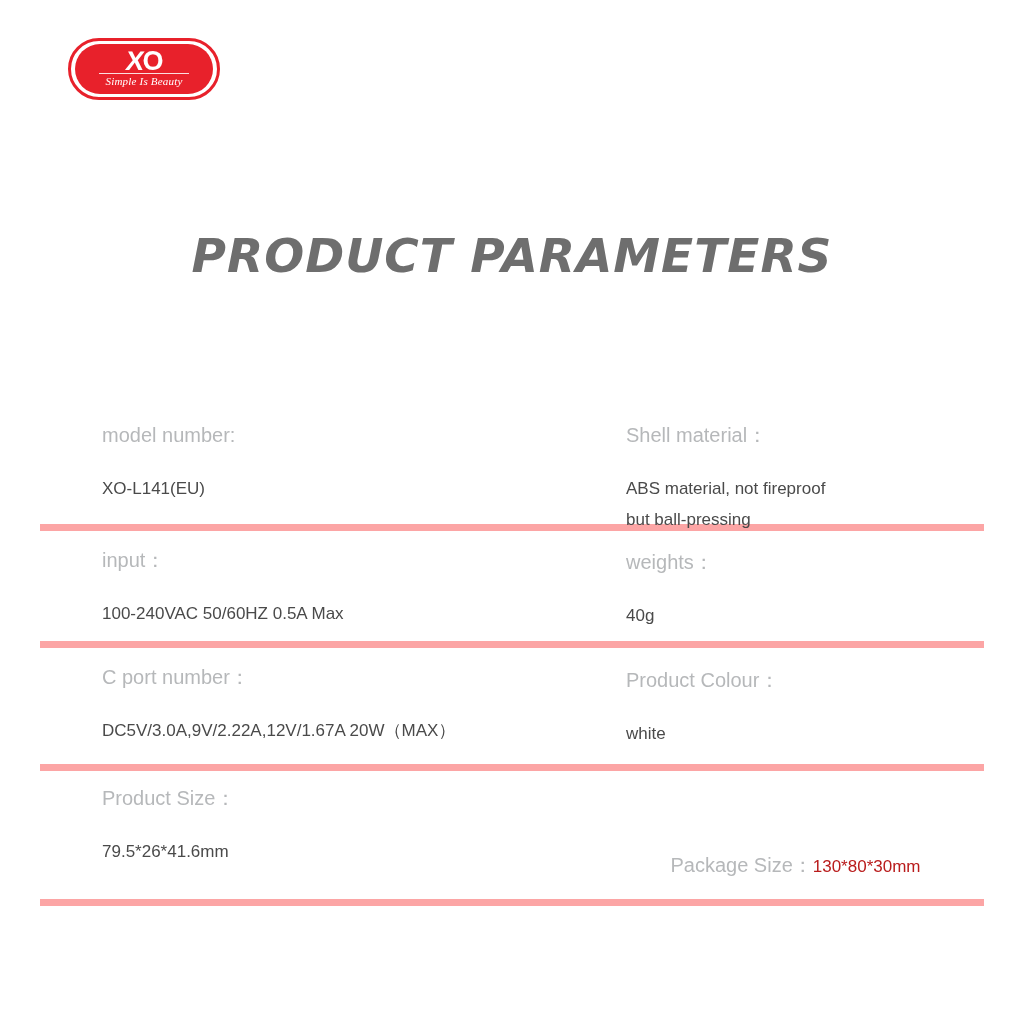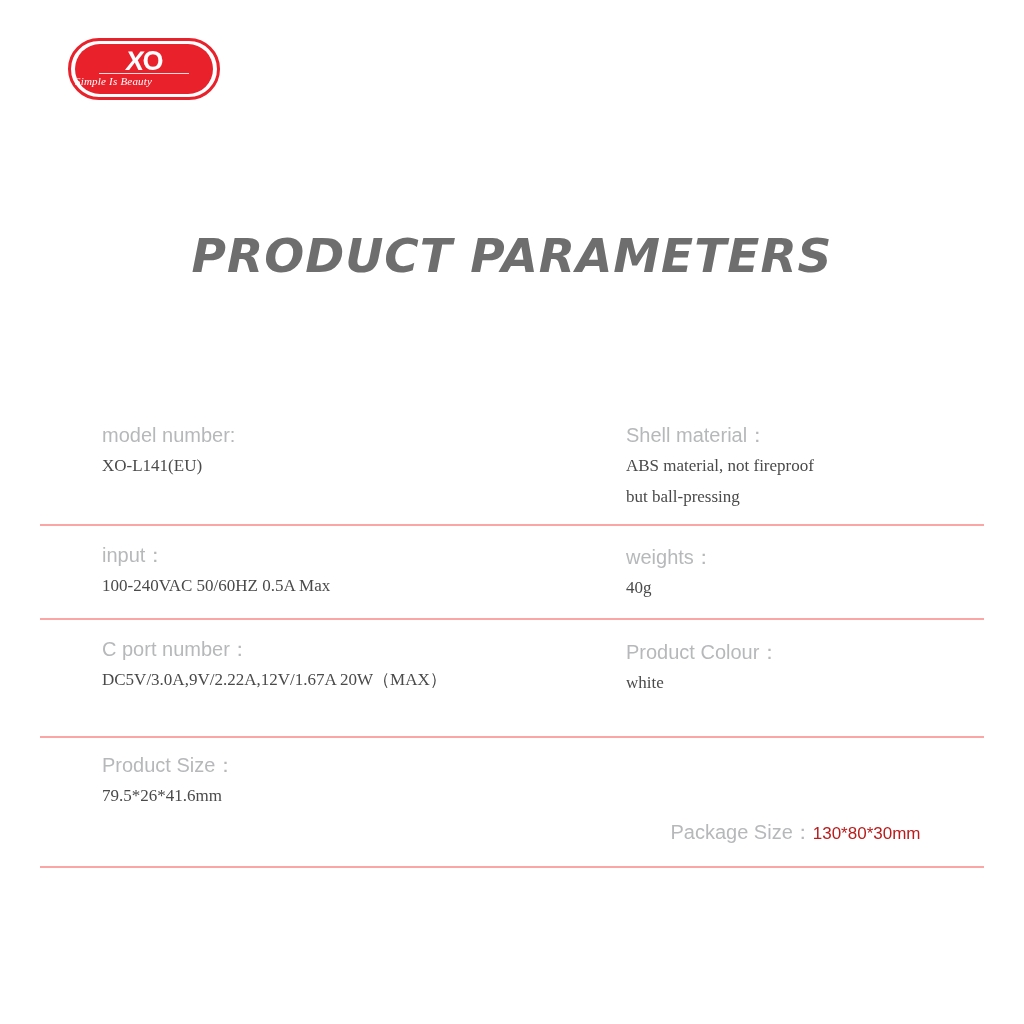--- a/index.html
+++ b/index.html
@@ -55,20 +55,21 @@
     font-size: 27px;
     letter-spacing: -2px;
   }
   .logo-xo .x-glyph { display:inline-block; transform: skewX(-8deg); }
   .logo-xo .o-glyph { display:inline-block; }
   .logo-tagline {
     position: absolute;
     left: 0;
     top: 31px;
     width: 138px;
+    text-align: center;
     color: #ffffff;
     font-family: "Liberation Serif", serif;
     font-style: italic;
     font-size: 11px;
     letter-spacing: 0.2px;
   }
   .logo-rule {
     position: absolute;
     left: 24px;
     top: 29px;
@@ -95,21 +96,21 @@
   
   .spec-table {
     position: absolute;
     left: 40px;
     top: 406px;
     width: 944px;
   }
   .spec-row {
     display: flex;
     width: 944px;
-    border-bottom: 2px solid #fca5a5;
+    border-bottom: 7px solid #fca5a5;
     box-sizing: border-box;
   }
   .spec-cell {
     width: 50%;
     box-sizing: border-box;
     padding: 14px 0 12px 0;
   }
   .spec-cell.left  { padding-left: 62px; }
   .spec-cell.right { padding-left: 586px; }
   .spec-row { position: relative; }
@@ -124,23 +125,23 @@
   .spec-label {
     color: #b6b8ba;
     font-size: 20px;
     font-family: "Liberation Sans", sans-serif;
     line-height: 30px;
     white-space: pre;
   }
   .spec-value {
     color: #4a4a4a;
     font-size: 17px;
-    font-family: Liberation Serif, serif;
+    font-family: Liberation Sans, sans-serif;
     line-height: 31px;
-    margin-top: 0;
+    margin-top: 23px;
     white-space: pre-line;
   }
   .spec-inline {
     color: #b6b8ba;
     font-size: 20px;
     line-height: 36px;
     white-space: pre;
   }
   .spec-inline .val {
     color: #b91c1c;

